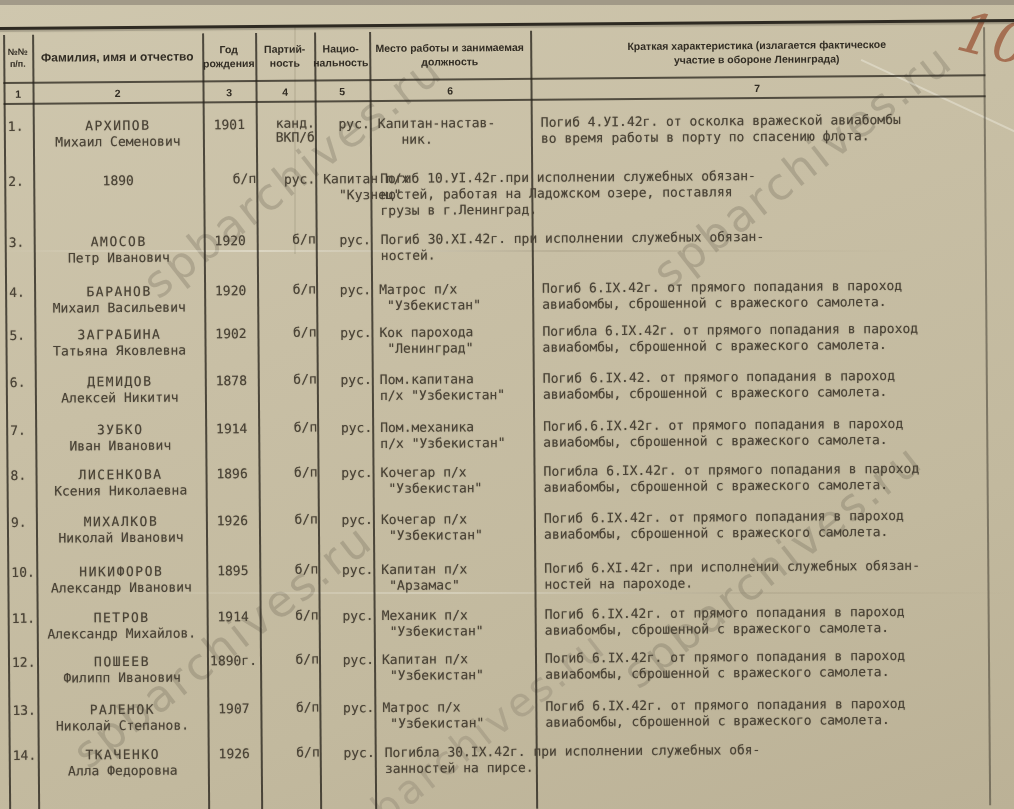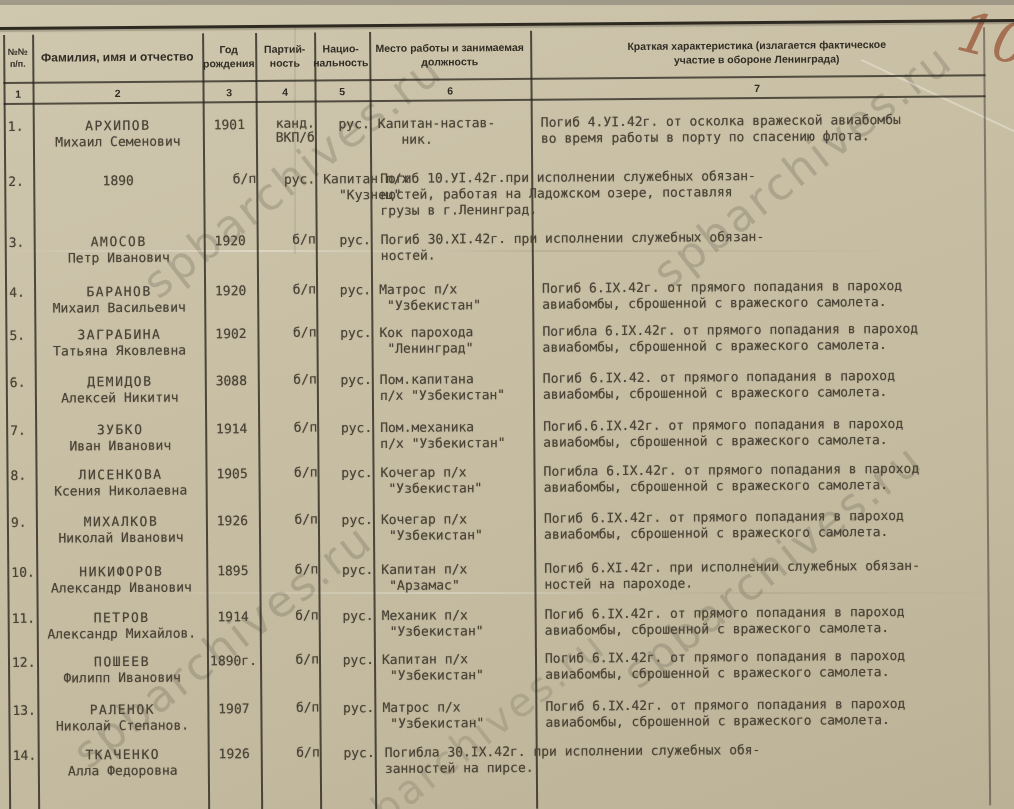--- a/index.html
+++ b/index.html
@@ -209,21 +209,21 @@
     <div class="c desc">Погибла 6.ІХ.42г. от прямого попадания в пароход
 авиабомбы, сброшенной с вражеского самолета.</div>
   </div>
 
   <div class="row" style="top: 371px;">
     <div class="c num">6.</div>
     <div class="c fam">
       <div class="surname">ДЕМИДОВ</div>
       <div class="given">Алексей Никитич</div>
     </div>
-    <div class="c yr">3088</div>
+    <div class="c yr">1878</div>
     <div class="c pt">б/п</div>
     <div class="c nat">рус.</div>
     <div class="c pos">Пом.капитана
 п/х "Узбекистан"</div>
     <div class="c desc">Погиб 6.ІХ.42. от прямого попадания в пароход
 авиабомбы, сброшенной с вражеского самолета.</div>
   </div>
 
   <div class="row" style="top: 419px;">
     <div class="c num">7.</div>
@@ -239,21 +239,21 @@
     <div class="c desc">Погиб.6.ІХ.42г. от прямого попадания в пароход
 авиабомбы, сброшенной с вражеского самолета.</div>
   </div>
 
   <div class="row" style="top: 464px;">
     <div class="c num">8.</div>
     <div class="c fam">
       <div class="surname">ЛИСЕНКОВА</div>
       <div class="given">Ксения Николаевна</div>
     </div>
-    <div class="c yr">1905</div>
+    <div class="c yr">1896</div>
     <div class="c pt">б/п</div>
     <div class="c nat">рус.</div>
     <div class="c pos">Кочегар п/х
  "Узбекистан"</div>
     <div class="c desc">Погибла 6.ІХ.42г. от прямого попадания в пароход
 авиабомбы, сброшенной с вражеского самолета.</div>
   </div>
 
   <div class="row" style="top: 511px;">
     <div class="c num">9.</div>

